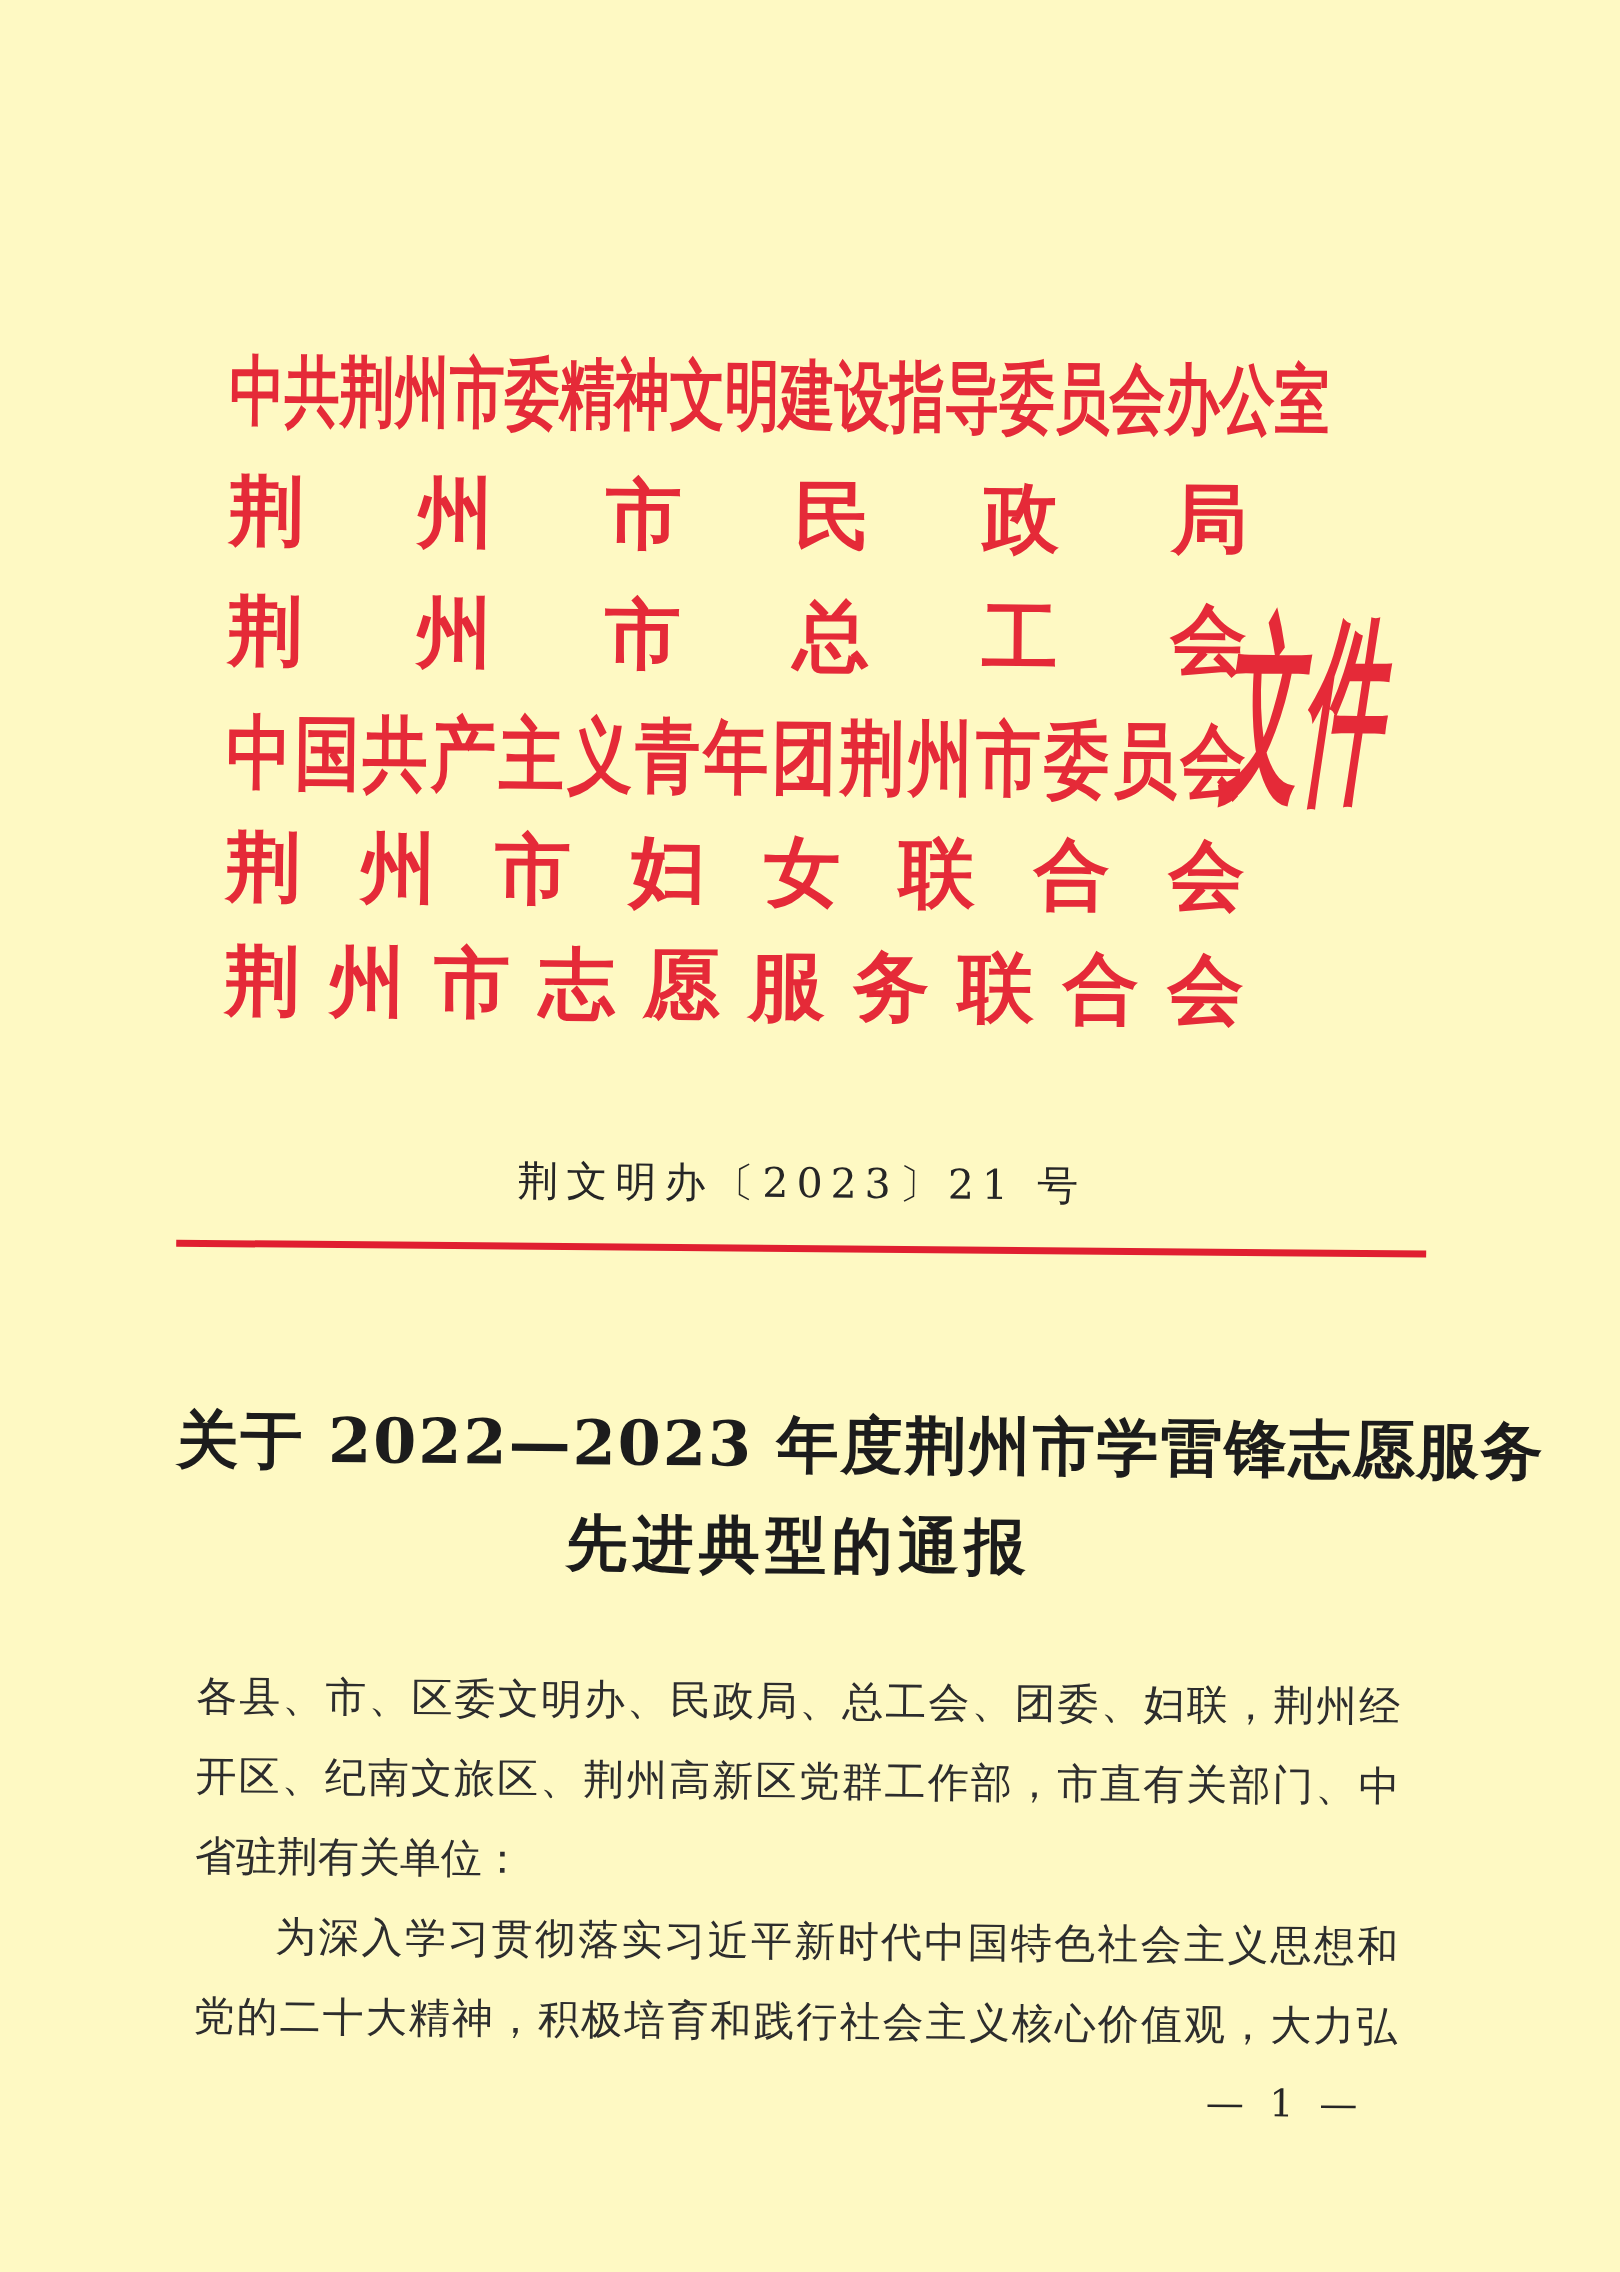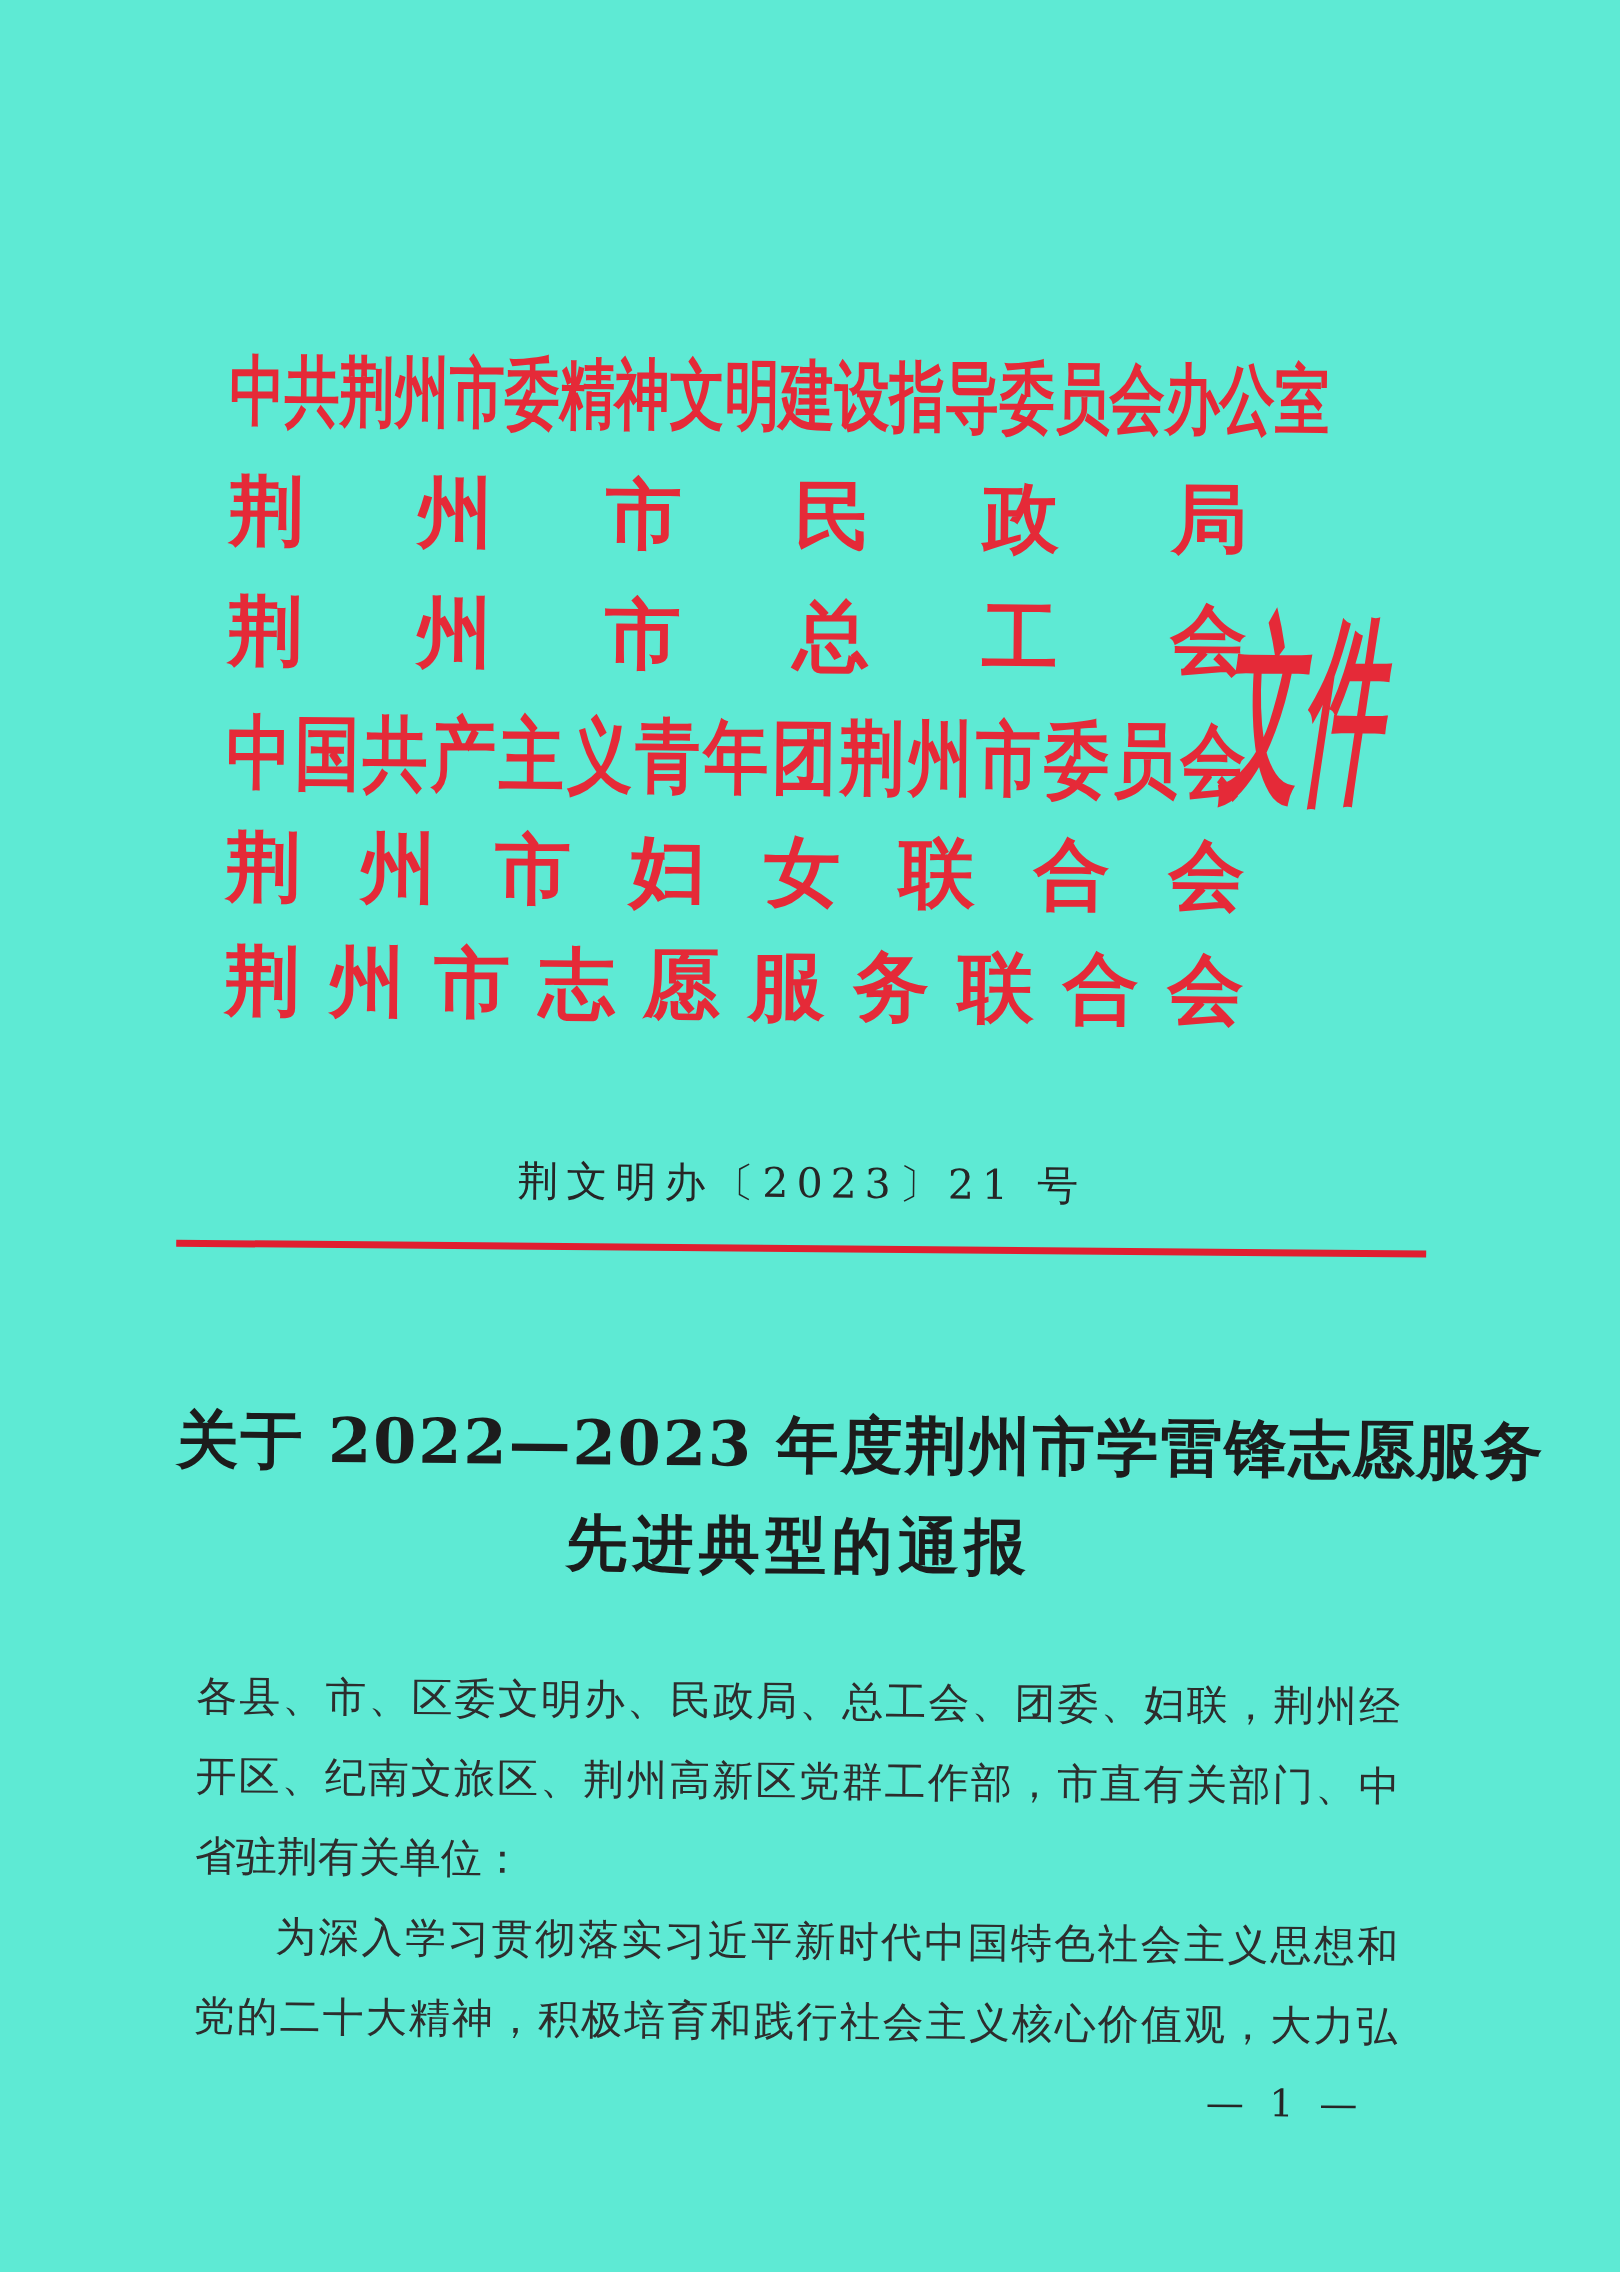--- a/index.html
+++ b/index.html
@@ -4,21 +4,21 @@
 <style>
   html, body {
     margin: 0;
     padding: 0;
     background: #ffffff;
   }
   .page {
     position: relative;
     width: 1620px;
     height: 2273px;
-    background: #5eead4;
+    background: #fef9c3;
     overflow: hidden;
     font-family: "DejaVu Serif", "Liberation Serif", serif;
   }
   
   .tilt {
     position: absolute;
     inset: 0;
     transform: rotate(0.5deg);
     transform-origin: 216px 351px;
   }

